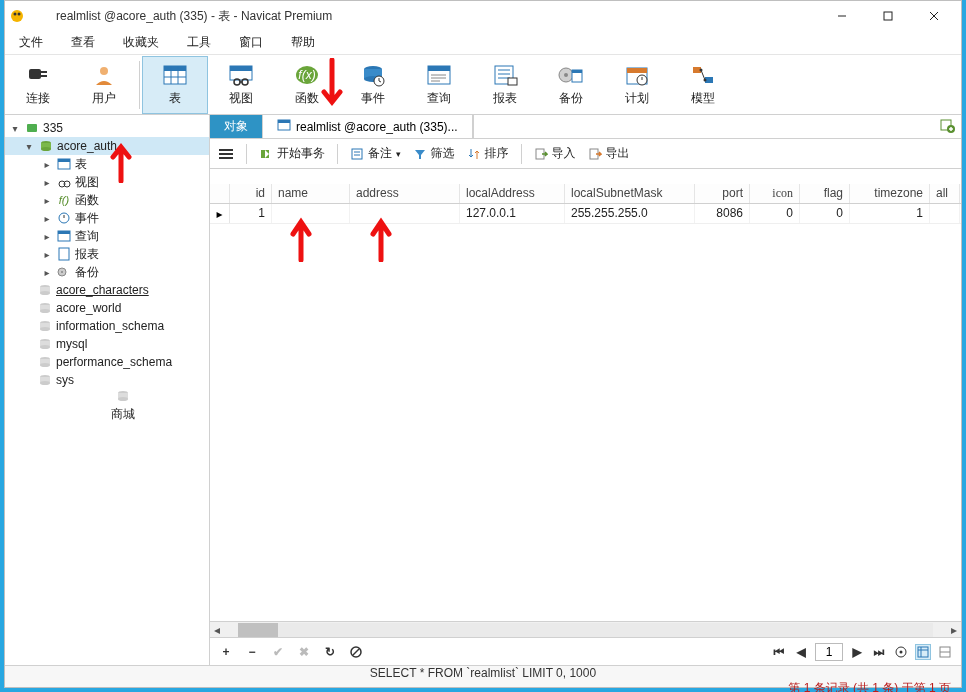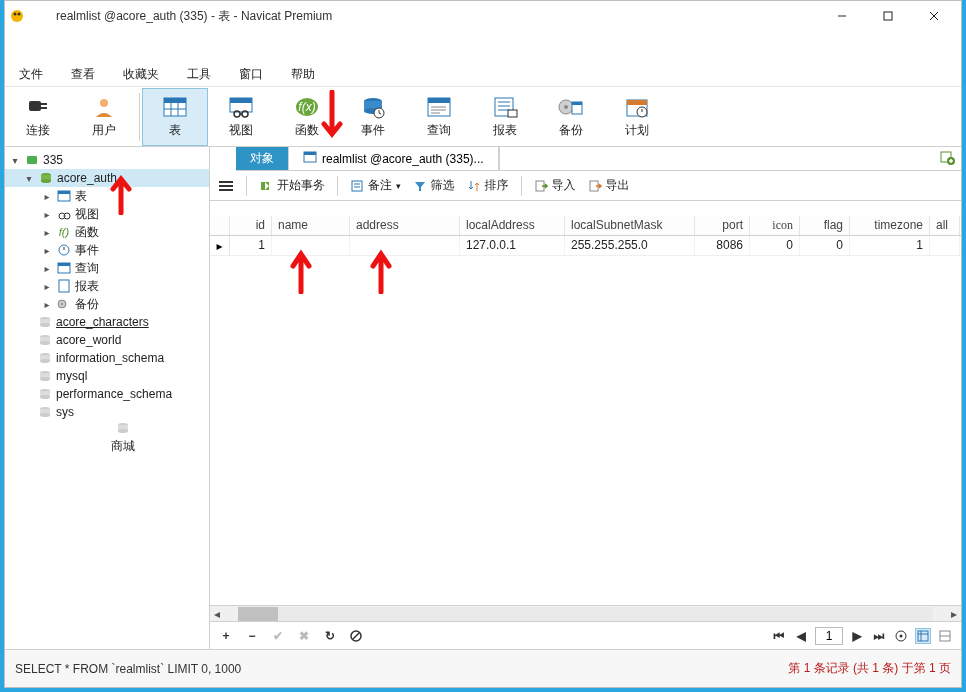--- a/index.html
+++ b/index.html
@@ -3,35 +3,35 @@
 <meta charset="utf-8">
 <style>
 * { box-sizing: border-box; margin: 0; padding: 0; font-family: "Microsoft YaHei", "Segoe UI", sans-serif; font-size: 12px; }
 body { background: #28a7e1; width: 966px; height: 692px; overflow: hidden; position: relative; }
 .window { position: absolute; top: 0; left: 4px; right: 4px; bottom: 4px; background: #fff; border: 1px solid #bfbfbf; display: flex; flex-direction: column; }
 .titlebar { height: 30px; display: flex; align-items: center; padding: 0 4px; background: #fff; gap: 25px; }
 .titlebar-icon { width: 16px; height: 16px; margin-right: 6px; display:inline-block; }
 .titlebar-text { flex: 1; color: #333; }
 .win-btns { display: flex; }
 .win-btn { width: 46px; height: 28px; display: flex; align-items: center; justify-content: center; color: #333; }
-.menubar { height: 24px; display: flex; align-items: center; padding: 0 8px; gap: 16px; border-bottom: 1px solid #e5e5e5; margin-top: 32px; }
+.menubar { height: 24px; display: flex; align-items: center; padding: 0 8px; gap: 16px; border-bottom: 1px solid #e5e5e5; }
 .menu-item { color: #222; padding: 2px 6px; }
 .toolbar { height: 60px; display: flex; align-items: center; border-bottom: 1px solid #d0d0d0; position: relative; }
 .tool-btn { width: 66px; height: 58px; display: flex; flex-direction: column; align-items: center; justify-content: center; gap: 2px; }
 .tool-btn.active { background: #d7ecf7; border: 1px solid #8fc4e0; }
 .tool-icon { width: 28px; height: 26px; display: flex; align-items: center; justify-content: center; }
 .tool-label { font-size: 12px; color: #222; }
 .body { flex: 1; display: flex; overflow: hidden; }
 .tree { width: 205px; border-right: 1px solid #d0d0d0; padding: 4px 0; overflow: auto; background:#fff; position:relative;}
 .tree-row { display: flex; align-items: center; height: 18px; padding-left: 4px; gap: 3px; color: #222; white-space: nowrap; }
 .tree-row.selected { background: #cfe8f6; }
 .tree-exp { width: 12px; height:12px; display:flex; align-items:center; justify-content:center; color:#555; font-size:10px;}
 .tree-icon { width: 16px; height:16px; display:flex; align-items:center; justify-content:center; }
 .content { flex: 1; display: flex; flex-direction: column; overflow:hidden; }
-.tabbar { height: 24px; display: flex; align-items: stretch; border-bottom: 1px solid #d0d0d0; margin-left: 26px; }
+.tabbar { height: 24px; display: flex; align-items: stretch; border-bottom: 1px solid #d0d0d0; }
 .tab { padding: 0 14px; display:flex; align-items:center; gap:5px; border-right:1px solid #d0d0d0; background:#fff; }
 .tab.active { background: #2e93c5; color:#fff; }
 .tab-extra { flex:1; border-left:1px solid #d0d0d0; display:flex; align-items:center; justify-content:flex-end; padding-right:6px;}
 .subtoolbar { height: 30px; display: flex; align-items: center; gap: 12px; padding: 0 8px; border-bottom: 1px solid #d0d0d0; }
 .sub-btn { display:flex; align-items:center; gap:4px; color:#222; }
 .sub-sep { width:1px; height:20px; background:#d0d0d0; }
 .grid-wrap { flex:1; overflow:auto; position:relative; background:#fff;}
 .grid-header { display:flex; height:20px; border-bottom:1px solid #d0d0d0; background:#fdfdfd; position:sticky; top:0;margin-top:15px;}
 .gh { border-right:1px solid #e5e5e5; padding: 2px 6px; color:#444; overflow:hidden; white-space:nowrap; }
 .grid-row { display:flex; height:20px; border-bottom:1px solid #efefef; }
@@ -39,21 +39,21 @@
 .row-indicator { width:20px; display:flex; align-items:center; justify-content:center; border-right:1px solid #e5e5e5;}
 .hscroll { height:16px; display:flex; align-items:center; background:#f0f0f0; border-top:1px solid #d0d0d0;}
 .hscroll-track { flex:1; height:14px; background:#eaeaea; position:relative; margin:0 14px;}
 .hscroll-thumb { position:absolute; left:0; top:0; width:40px; height:14px; background:#c0c0c0;}
 .hscroll-arrow { width:14px; height:14px; display:flex; align-items:center; justify-content:center; color:#555;}
 .nav-footer { height:28px; display:flex; align-items:center; border-top:1px solid #d0d0d0; padding:0 8px; gap:8px;}
 .nav-left { display:flex; gap:10px; align-items:center;}
 .nav-right { margin-left:auto; display:flex; gap:6px; align-items:center;}
 .nav-icn { width:16px; height:16px; display:flex; align-items:center; justify-content:center; color:#333; font-weight:bold;}
 .page-input { width:28px; height:18px; border:1px solid #bbb; text-align:center;}
-.statusbar { height:38px; border-top:1px solid #d0d0d0; display:flex; align-items:center; padding:0 10px; background:#f7f7f7;}
+.statusbar { height:22px; border-top:1px solid #d0d0d0; display:flex; align-items:center; padding:0 10px; background:#f7f7f7;flex-direction:column;}
 .status-left { color:#333; }
 .status-right { margin-left:auto; color:#b91c1c;}
 .arrow-red-up { position:absolute; width:20px; height:45px; pointer-events:none; z-index:50;}
 .arrow-red-down { position:absolute; width:20px; height:50px; pointer-events:none; z-index:50;}
 </style>
 </head>
 <body>
 
 <div class="window">
 
@@ -200,20 +200,32 @@
     <div class="tool-btn">
       <span class="tool-icon">
           <svg width="26" height="22">
             <rect x="3" y="4" width="20" height="16" fill="#fff" stroke="#2b77b5"></rect>
             <rect x="3" y="4" width="20" height="5" fill="#d77a2e"></rect>
             <circle cx="18" cy="16" r="5" fill="#fff" stroke="#333"></circle>
             <line x1="18" y1="16" x2="18" y2="13" stroke="#333"></line>
           </svg>
         </span>
       <span class="tool-label">计划</span>
+    </div>
+    <div class="tool-btn">
+      <span class="tool-icon">
+          <svg width="26" height="22">
+            <rect x="3" y="3" width="8" height="6" fill="#d77a2e"></rect>
+            <rect x="15" y="13" width="8" height="6" fill="#2b77b5"></rect>
+            <line x1="11" y1="6" x2="15" y2="16" stroke="#333"></line>
+            <circle cx="11" cy="6" r="1.5" fill="#333"></circle>
+            <circle cx="15" cy="16" r="1.5" fill="#333"></circle>
+          </svg>
+        </span>
+      <span class="tool-label">模型</span>
     </div>
 
     <div class="arrow-red-down" style="left:315px; top:3px;">
       <svg width="24" height="54">
           <path d="M12 2 L12 42 M4 34 L12 44 L20 34" stroke="#e11" stroke-width="5" fill="none" stroke-linecap="round"></path>
         </svg>
     </div>
   </div>
 
   <div class="body">

